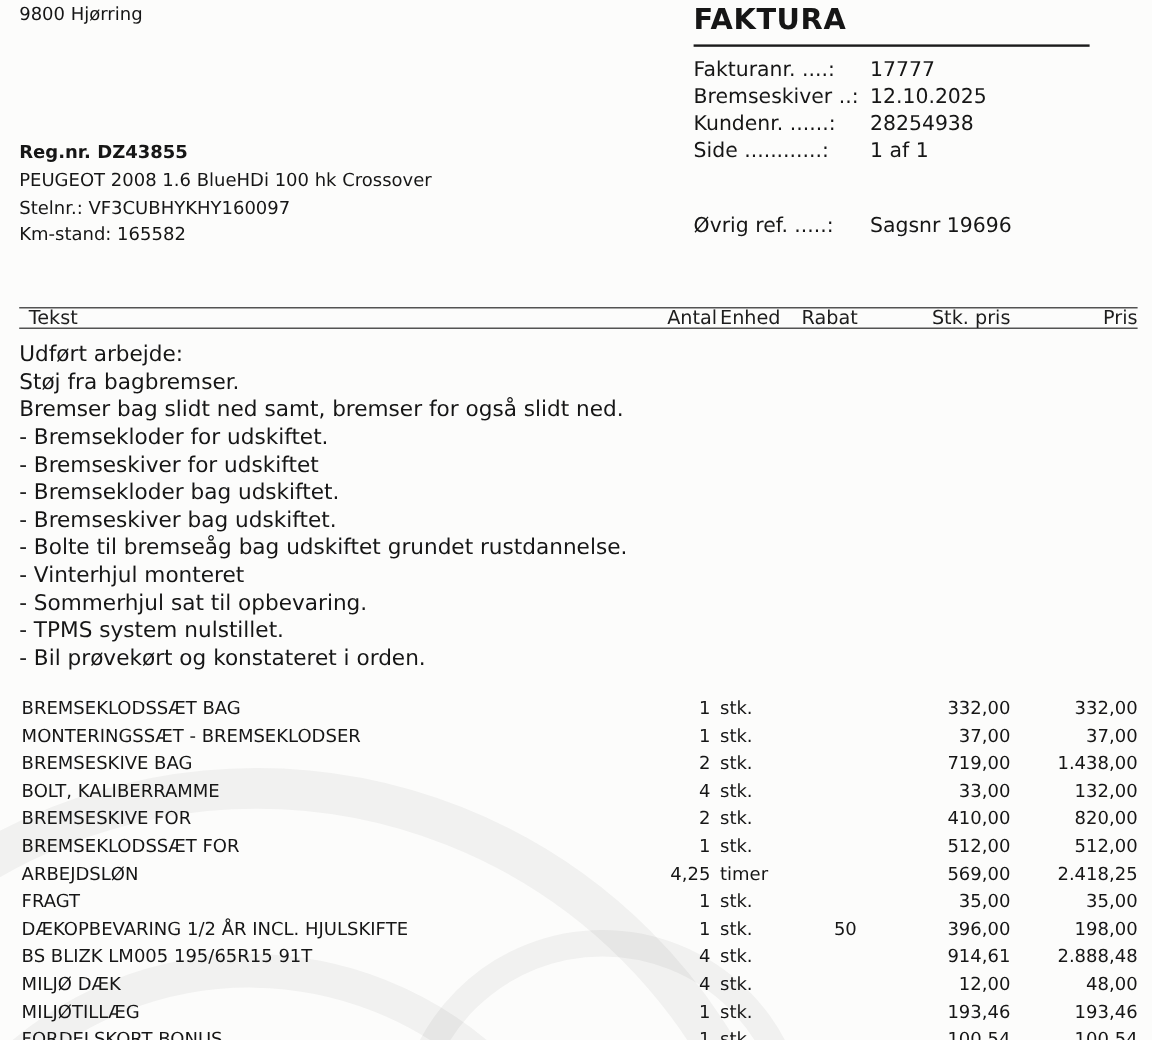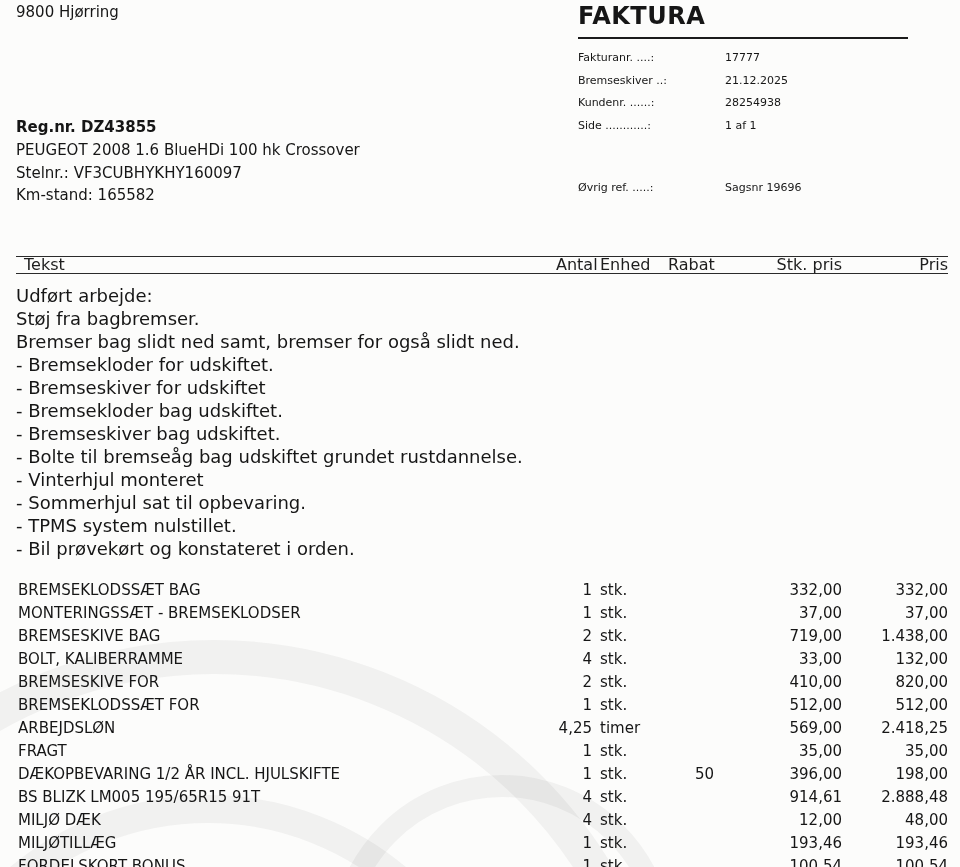--- a/index.html
+++ b/index.html
@@ -25,21 +25,21 @@
   .wm2 { width: 560px; height: 560px; left: -100px; top: 795px; border-width: 28px; }
   .wm3 { width: 300px; height: 300px; left: 330px; top: 775px; border-width: 22px; }
 
   .content { position: absolute; inset: 0; z-index: 1; }
 
   .city { position: absolute; left: 16px; top: 3px; font-size: 15px; }
 
   .invoice-head { position: absolute; left: 578px; top: 2px; width: 330px; }
   .invoice-title { margin: 0 0 7px 0; font-size: 24px; font-weight: bold; letter-spacing: 0.5px; }
   .head-rule { height: 2px; background: #1b1b1b; margin-bottom: 8px; }
-  .meta-row { display: flex; font-size: 11px; line-height: 22.5px; white-space: nowrap; }
+  .meta-row { display: flex; font-size: 17px; line-height: 22.5px; white-space: nowrap; }
   .meta-label { width: 147px; flex: none; }
   .ref-row { margin-top: 40px; }
 
   .vehicle { position: absolute; left: 16px; top: 116px; font-size: 15px; line-height: 22.8px; }
   .vehicle .reg { font-weight: bold; }
 
   .items { position: absolute; left: 16px; top: 256px; width: 932px; }
   .grid6 {
     display: grid;
     grid-template-columns: 540px 36px 76px 46px 128px 106px;
@@ -80,21 +80,21 @@
     <div class="invoice-head">
       <h1 class="invoice-title">FAKTURA</h1>
       <div class="head-rule"></div>
       <div class="meta">
         <div class="meta-row">
           <span class="meta-label">Fakturanr. ....:</span>
           <span class="meta-value">17777</span>
         </div>
         <div class="meta-row">
           <span class="meta-label">Bremseskiver ..:</span>
-          <span class="meta-value">21.12.2025</span>
+          <span class="meta-value">12.10.2025</span>
         </div>
         <div class="meta-row">
           <span class="meta-label">Kundenr. ......:</span>
           <span class="meta-value">28254938</span>
         </div>
         <div class="meta-row">
           <span class="meta-label">Side ............:</span>
           <span class="meta-value">1 af 1</span>
         </div>
         <div class="meta-row ref-row">

